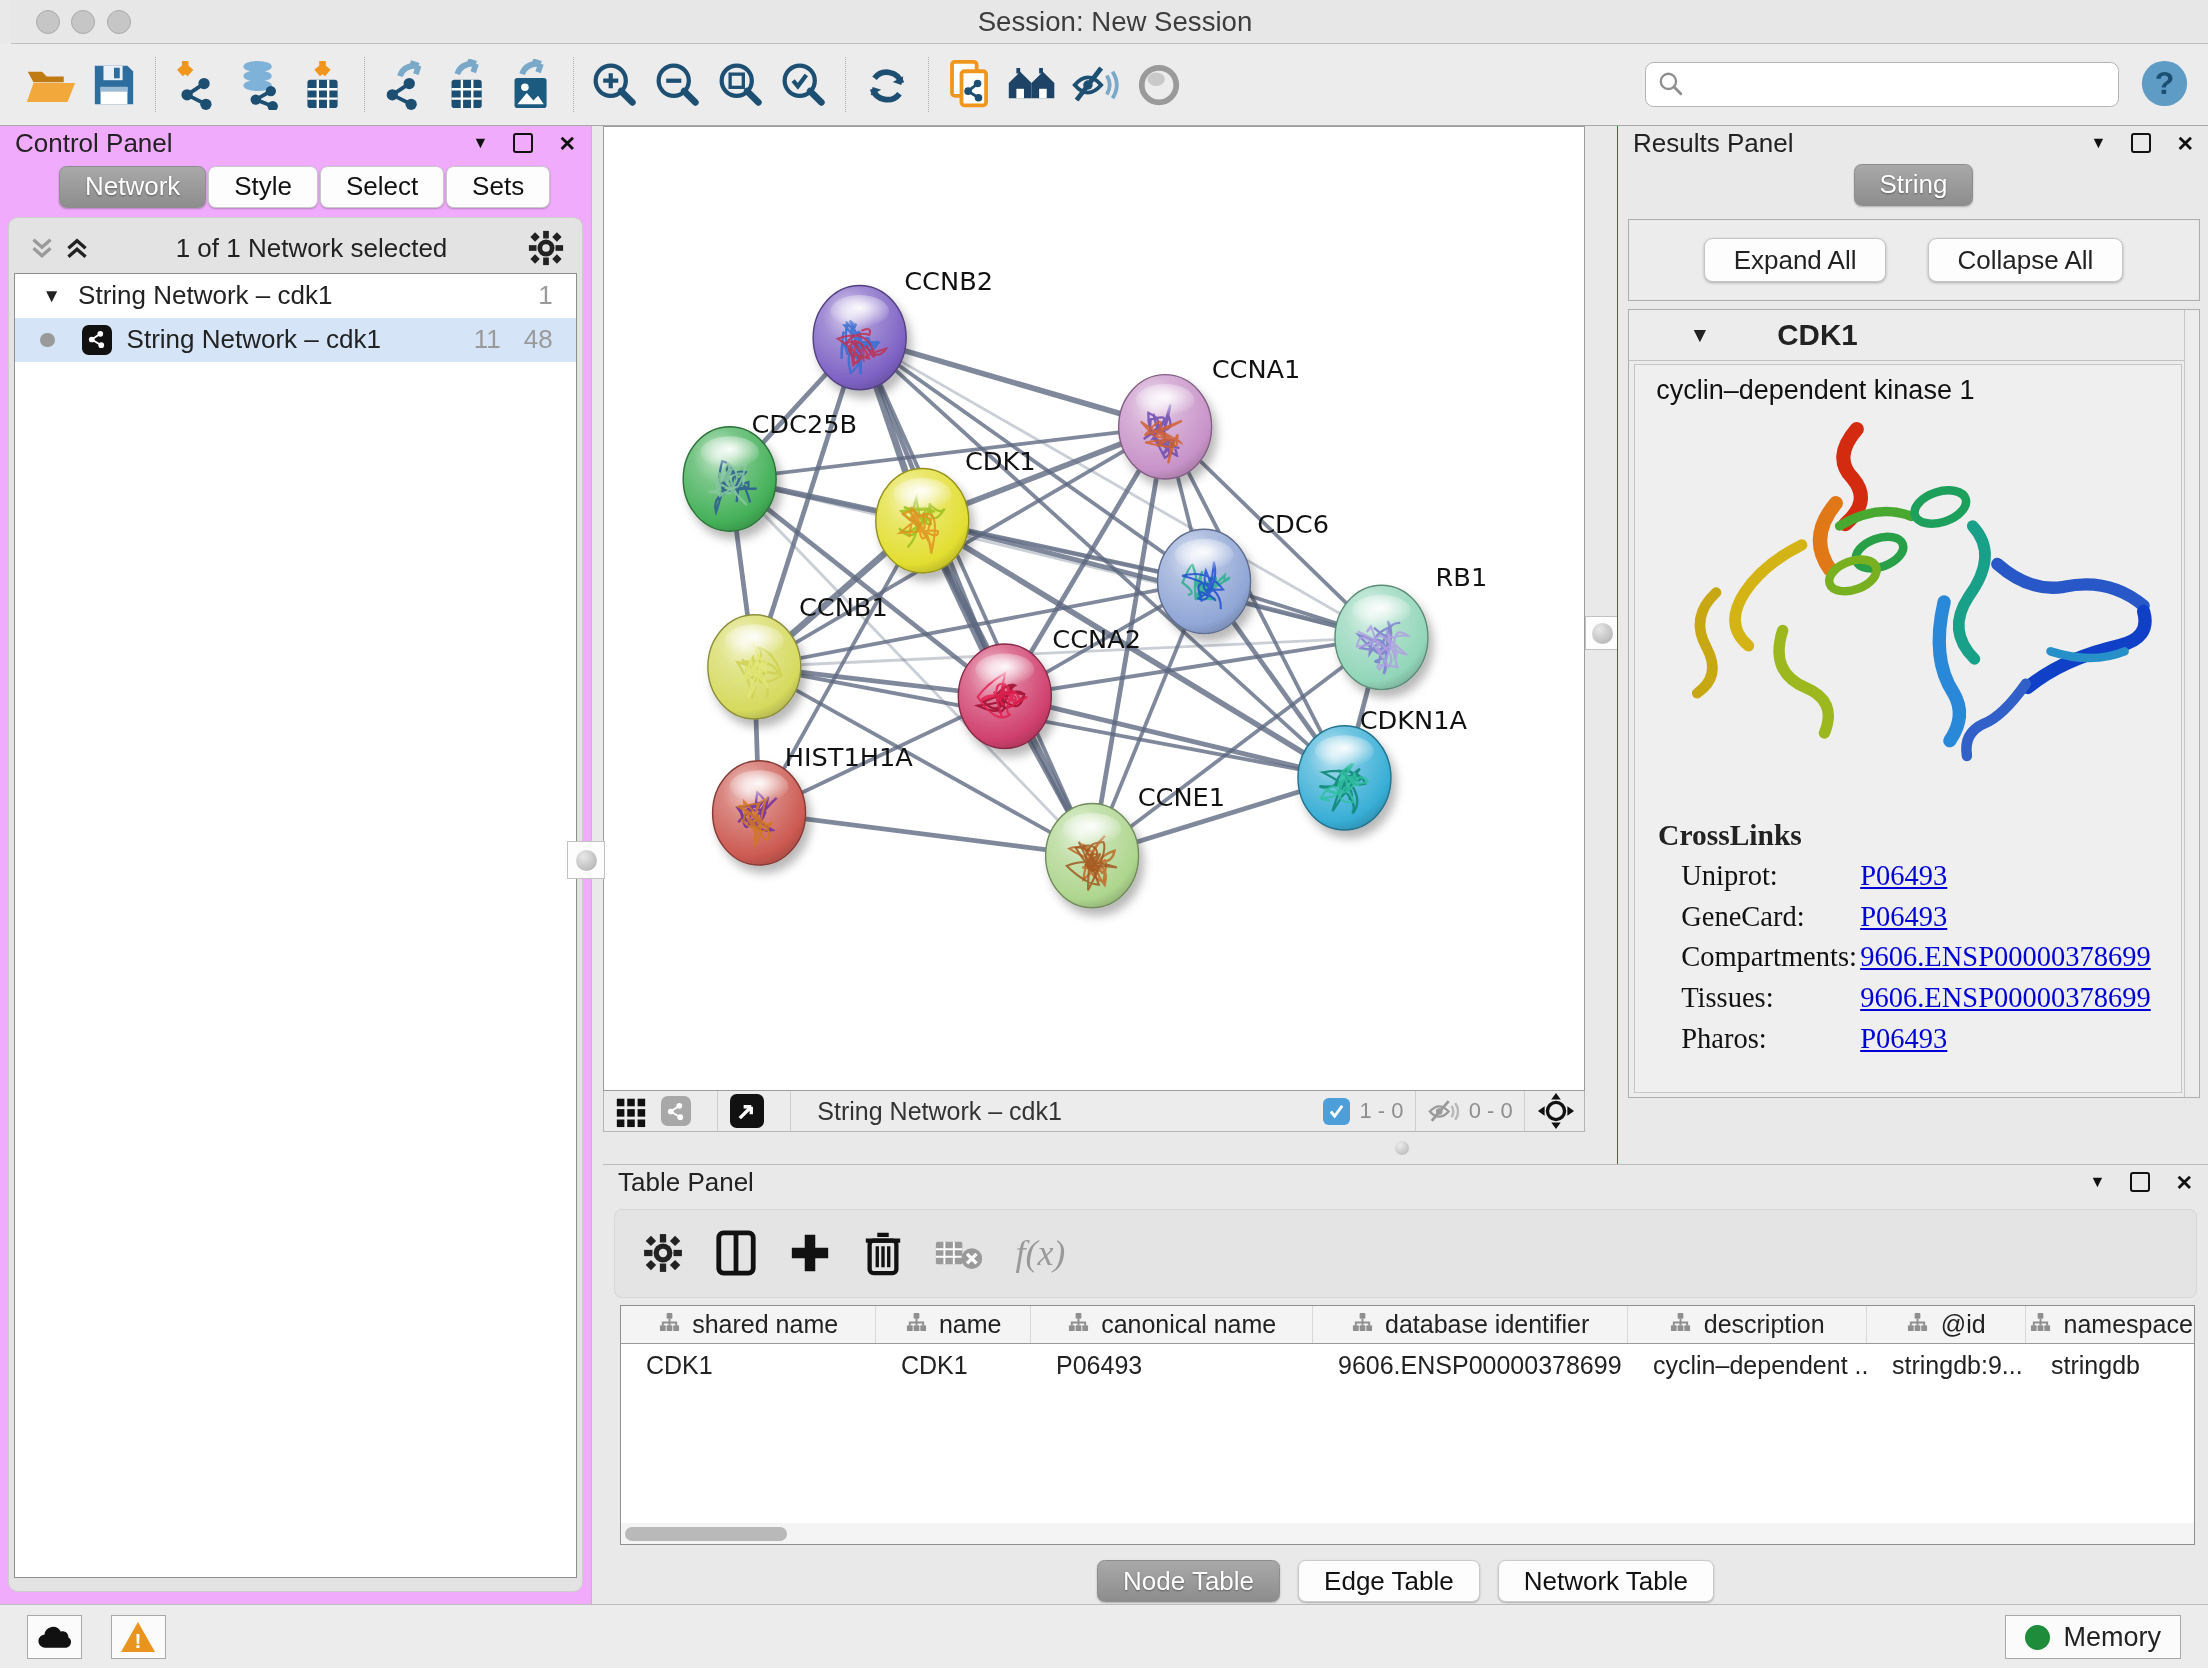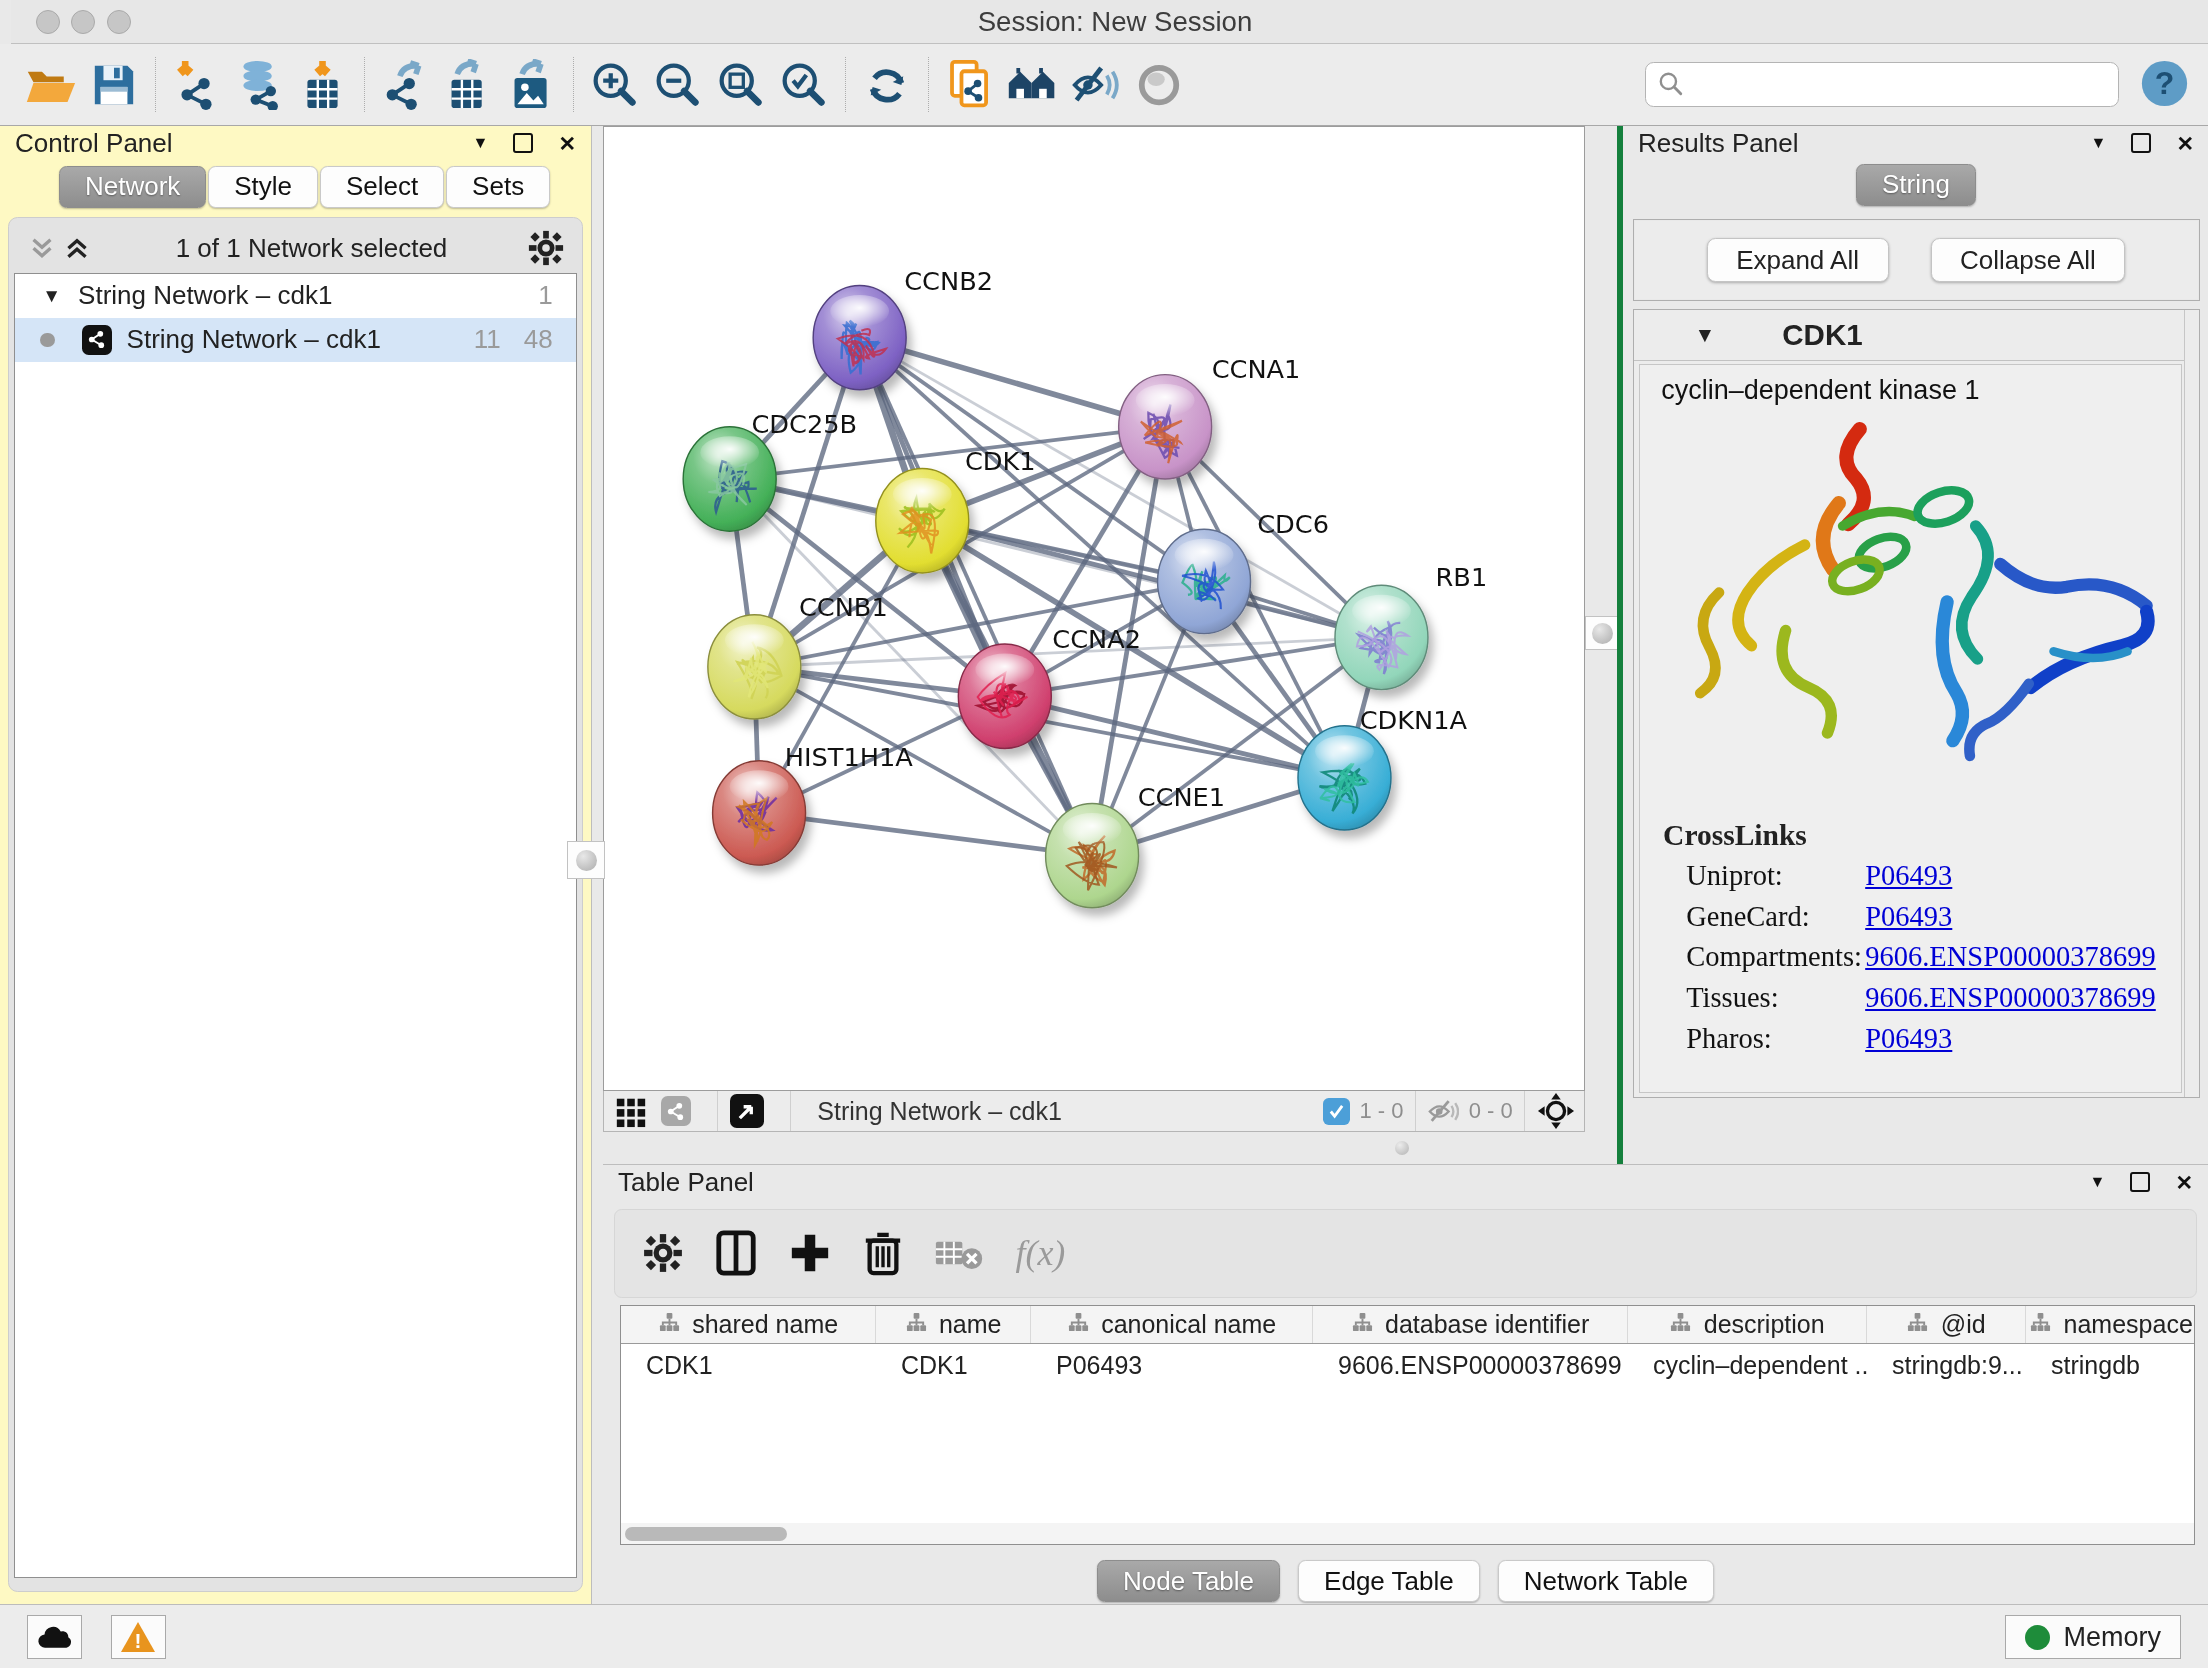--- a/index.html
+++ b/index.html
@@ -30,21 +30,21 @@
   .phdr .sp { flex:1; }
   .hico { font-size:21px; color:#111; margin-left:25px; line-height:1; }
   .hbox { width:20px; height:20px; border:2.4px solid #111; border-radius:2.9px; margin-left:25px; }
 
   .tab { height:42px; padding:0 25px; background:#fdfdfd; border:1px solid #c9c9c9; border-radius:7.6px;
     font-size:26px; display:flex; align-items:center; color:#111; box-shadow:0 1px 1.9px rgba(0,0,0,.25); }
   .tab.sel { background:linear-gradient(#a9a9a9,#8d8d8d); color:#fff; border-color:#8d8d8d;
     text-shadow:0 1px 1.9px rgba(0,0,0,.4); }
 
   
-  #control-panel { position:absolute; left:0; top:126px; width:592px; height:1478px; background:#fef9c3;
+  #control-panel { position:absolute; left:0; top:126px; width:592px; height:1478px; background:#f0abfc;
     border-right:1px solid #bdbdbd; }
   #cp-tabs { display:flex; gap:1.9px; padding:5.7px 0 0 59px; }
   .cbox { margin:9.5px 7.6px 0 7.6px; background:#e3e3e3; border:1px solid #cdcdcd; border-radius:9.5px;
     height:1375px; padding:5.7px; }
   .selrow { height:49px; display:flex; align-items:center; padding:0 11.4px; }
   .selrow .txt { flex:1; text-align:center; font-size:26px; }
   .treebox { background:#fff; border:1px solid #8f8f8f; height:1305px; }
   .trow { height:44px; display:flex; align-items:center; font-size:26px; }
   .trow .caret { margin:0 17px 0 27px; font-size:19px; }
   .trow .cnt { color:#9a9a9a; margin-right:23px; }
@@ -65,21 +65,21 @@
   .chk { width:27px; height:27px; border-radius:5.7px; background:#4c9fd8; display:flex; align-items:center;
     justify-content:center; }
 
   
   .hdl { position:absolute; background:#fdfdfd; border:1px solid #c2c2c2; display:flex; align-items:center; justify-content:center; }
   .hdl .hdot { width:21px; height:21px; border-radius:50%; background:radial-gradient(circle at 35% 30%, #e8e8e8, #ababab); }
   .bdot { position:absolute; width:14.3px; height:14.3px; border-radius:50%; background:radial-gradient(circle at 35% 30%, #ececec, #b2b2b2); }
 
   
   #results-panel { position:absolute; left:1617px; top:126px; width:592px; height:1039px; background:#e9e9e9;
-    border-left:6px solid #15803d; }
+    border-left:1px solid #15803d; }
   .rtabwrap { display:flex; justify-content:center; margin-top:3.8px; }
   .rbox1 { margin:13.3px 9.5px 0 9.5px; border:1px solid #aeaeae; outline:1px solid #e9e9e9; outline-offset:-2.9px;
     height:82px; display:flex; align-items:center; justify-content:center; gap:42px; background:#ececec; }
   .rbtn { height:44px; padding:0 28.5px; background:#fdfdfd; border:1px solid #c4c4c4; border-radius:8.6px;
     font-size:26px; display:flex; align-items:center; box-shadow:0 1px 2.9px rgba(0,0,0,.28); }
   .rbox2 { margin:7.6px 9.5px 0 9.5px; border:1px solid #aeaeae; background:#ececec; height:789px; position:relative; }
   .rhdr { height:51px; display:flex; align-items:center; border-bottom:1px solid #c2c2c2; }
   .rhdr .caret { font-size:21px; margin:0 67px 0 61px; }
   .rhdr .gname { font-size:29.5px; font-weight:bold; }
   .rcontent { margin:3.8px 17px 3.8px 5.7px; border:1px solid #c6c6c6; background:#efefef; height:729px; padding:9.5px 0 0 21px; }

